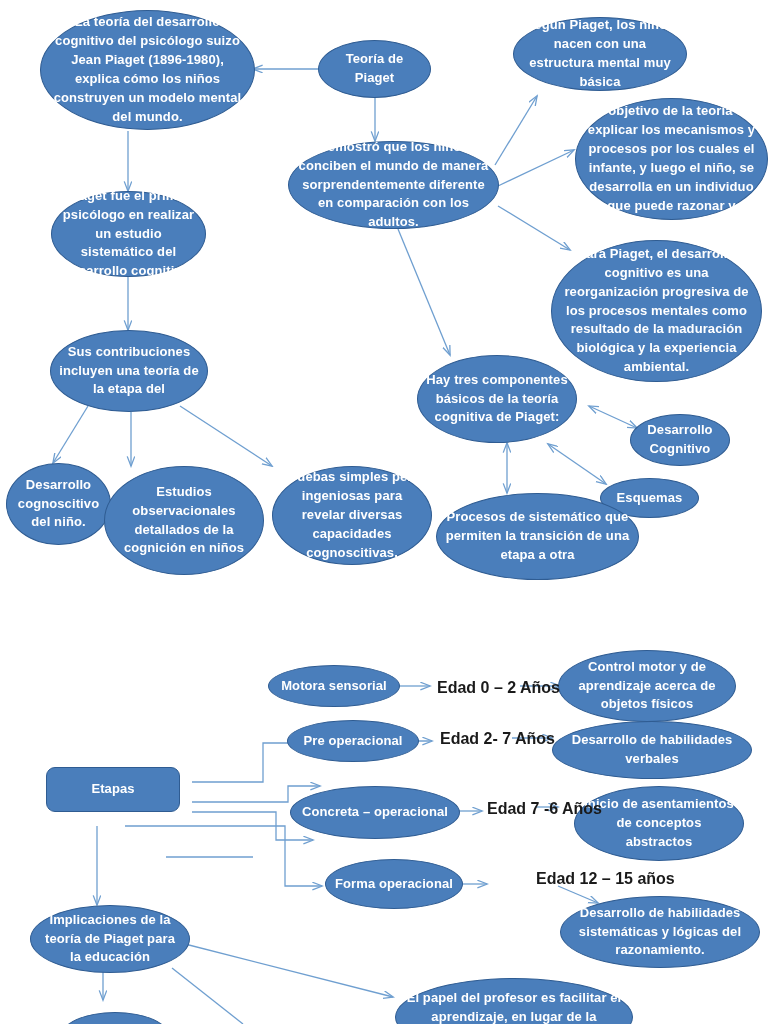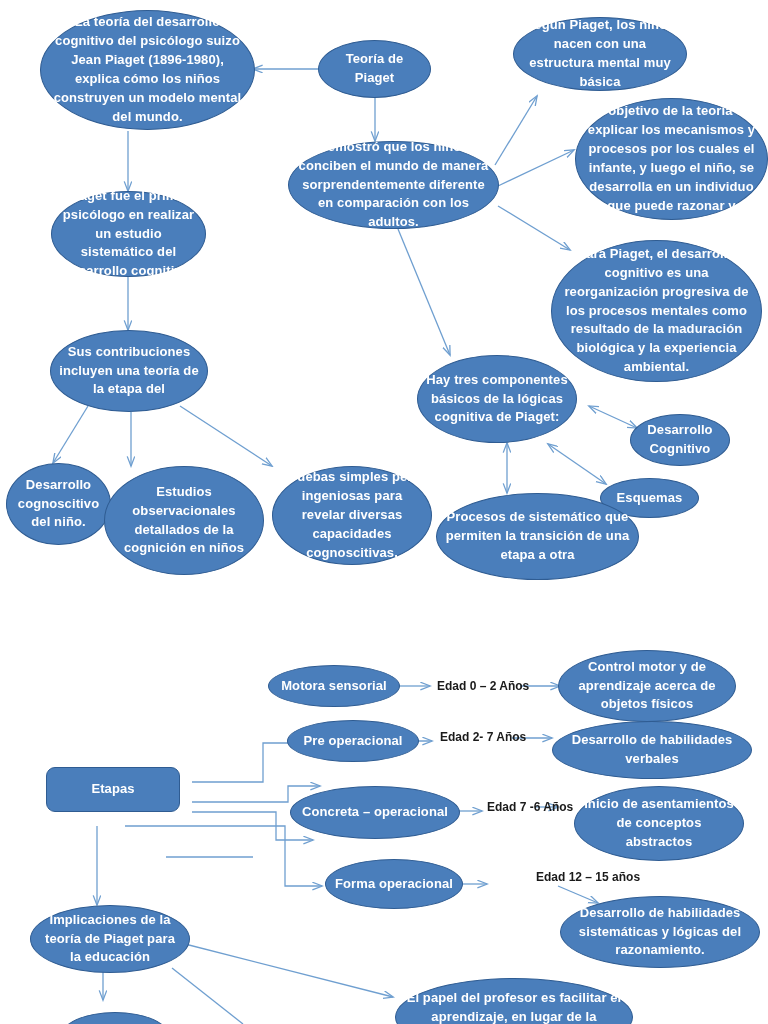--- a/index.html
+++ b/index.html
@@ -25,21 +25,21 @@
     z-index:3;
   }
   .node.rect{ border-radius:9px; }
   .node span{display:block;width:100%;}
   .edge-label{
     position:absolute;
     color:#1a1a1a;
     font-weight:bold;
     white-space:nowrap;
     z-index:4;
-    font-size:12px;
+    font-size:16px;
   }
   .fs9{font-size:13px;font-weight:bold;}
 </style>
 </head>
 <body>
 
 <div id="canvas">
 
   <svg id="wires" viewBox="0 0 768 1024">
     <defs>
@@ -133,21 +133,21 @@
 
   <div class="node fs9" style="left:51px;top:191px;width:155px;height:86px;">
     <span>Piaget fue el primer psicólogo en realizar un estudio sistemático del desarrollo cognitivo.</span>
   </div>
 
   <div class="node fs9" style="left:50px;top:330px;width:158px;height:82px;">
     <span>Sus contribuciones incluyen una teoría de la etapa del</span>
   </div>
 
   <div class="node fs9" style="left:417px;top:355px;width:160px;height:88px;">
-    <span>Hay tres componentes básicos de la lógicas cognitiva de Piaget:</span>
+    <span>Hay tres componentes básicos de la teoría cognitiva de Piaget:</span>
   </div>
 
   <div class="node fs9" style="left:630px;top:414px;width:100px;height:52px;">
     <span>Desarrollo Cognitivo</span>
   </div>
 
   <div class="node fs9" style="left:600px;top:478px;width:99px;height:40px;">
     <span>Esquemas</span>
   </div>
 

